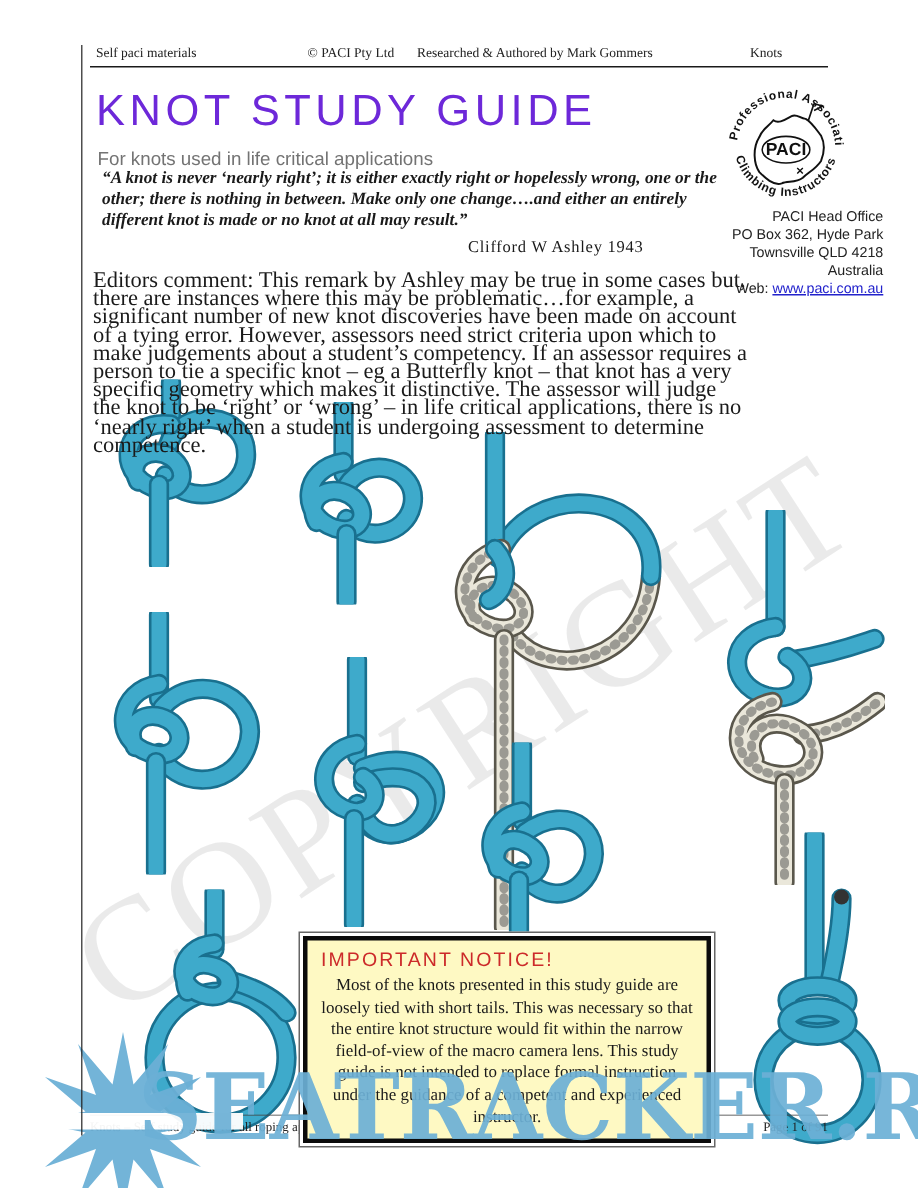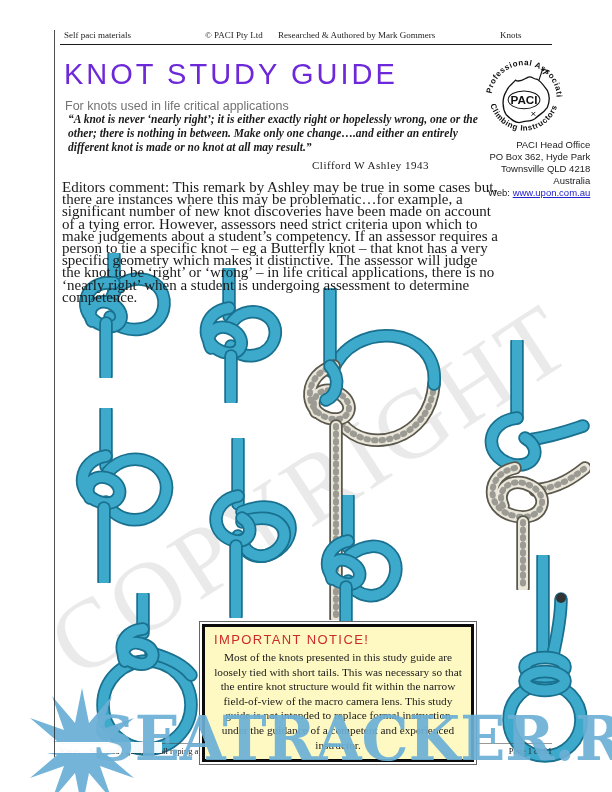--- a/index.html
+++ b/index.html
@@ -100,21 +100,21 @@
     <text x="50" y="53" text-anchor="middle" font-family="Liberation Sans, sans-serif" font-size="12.5" font-weight="bold" fill="#111">PACI</text>
     <path d="M66,28 L70,16 M70,16 l6,2 -6,3" stroke="#111" stroke-width="1.2" fill="none"></path>
     <path d="M58,62 l4,4 M58,66 l4,-4" stroke="#111" stroke-width="1" fill="none"></path>
   </svg>
 
   <div class="abs" id="address">
     <div>PACI Head Office</div>
     <div>PO Box 362, Hyde Park</div>
     <div>Townsville QLD 4218</div>
     <div>Australia</div>
-    <div><span>Web: </span><a>www.upon.com.au</a></div>
+    <div><span>Web: </span><a>www.paci.com.au</a></div>
   </div>
 
   <svg class="abs knot" style="left:62px;top:253px;" width="112" height="125" viewBox="0 0 112 125" aria-label="blue rope slip knot with loop to the right">
     <path class="rp-under" d="M52,2 L52,40"></path>
       <path class="rp" d="M52,2 L52,40"></path>
     <path class="rp-under" d="M50,44 C58,18 104,20 102,52 C100,80 60,84 48,64"></path>
       <path class="rp" d="M50,44 C58,18 104,20 102,52 C100,80 60,84 48,64"></path>
     <path class="rp-under" d="M52,30 C20,26 14,62 40,72 C58,79 66,62 52,52 C40,44 22,52 30,68"></path>
       <path class="rp" d="M52,30 C20,26 14,62 40,72 C58,79 66,62 52,52 C40,44 22,52 30,68"></path>
     <path class="rp-under" d="M44,70 L44,123"></path>

